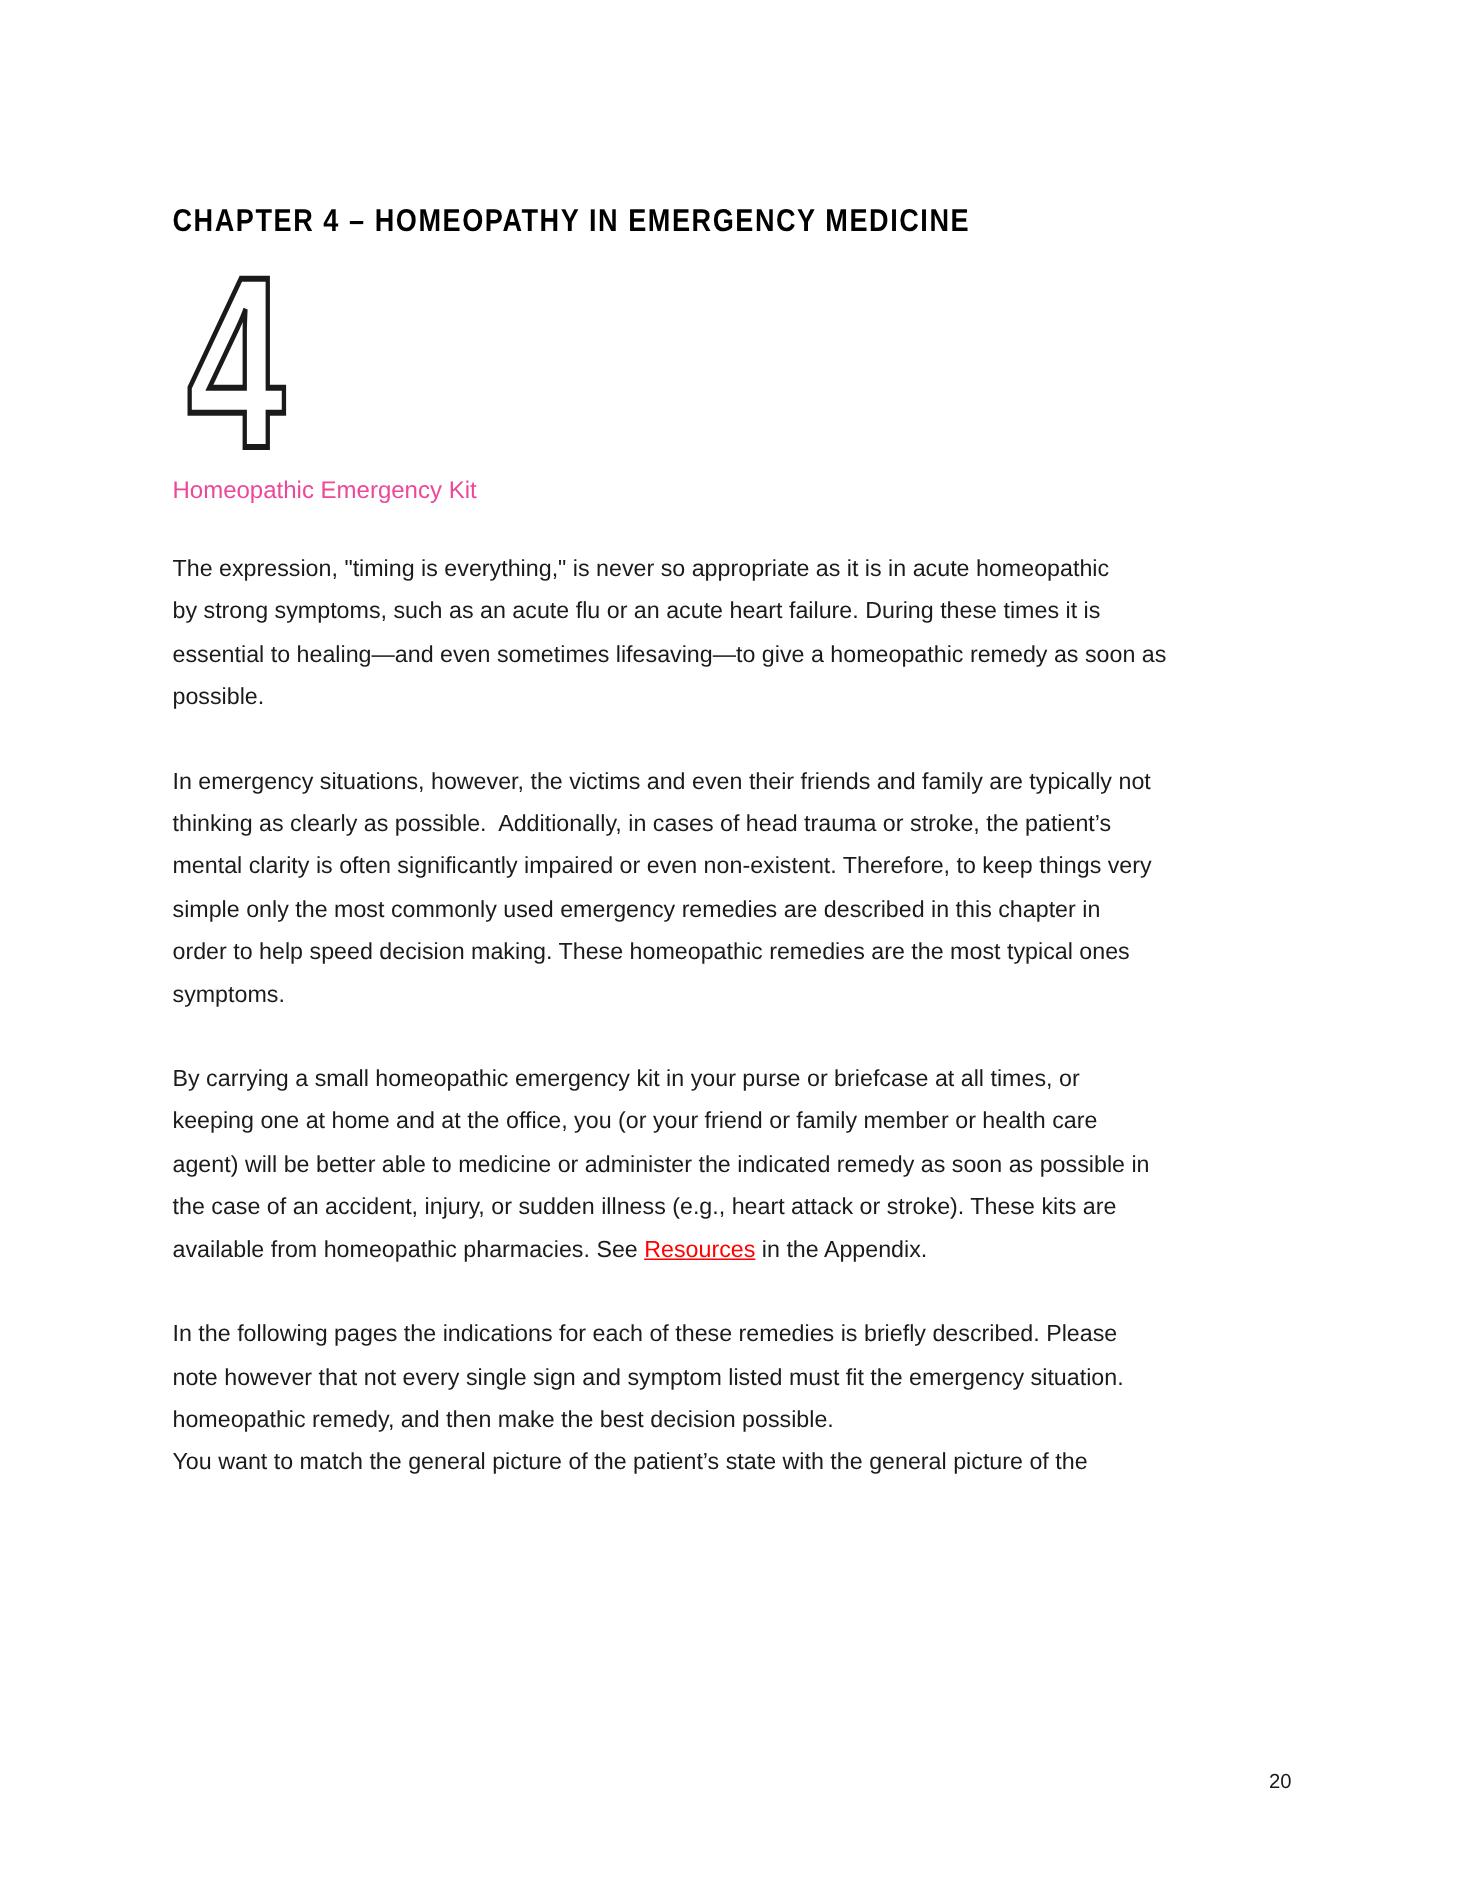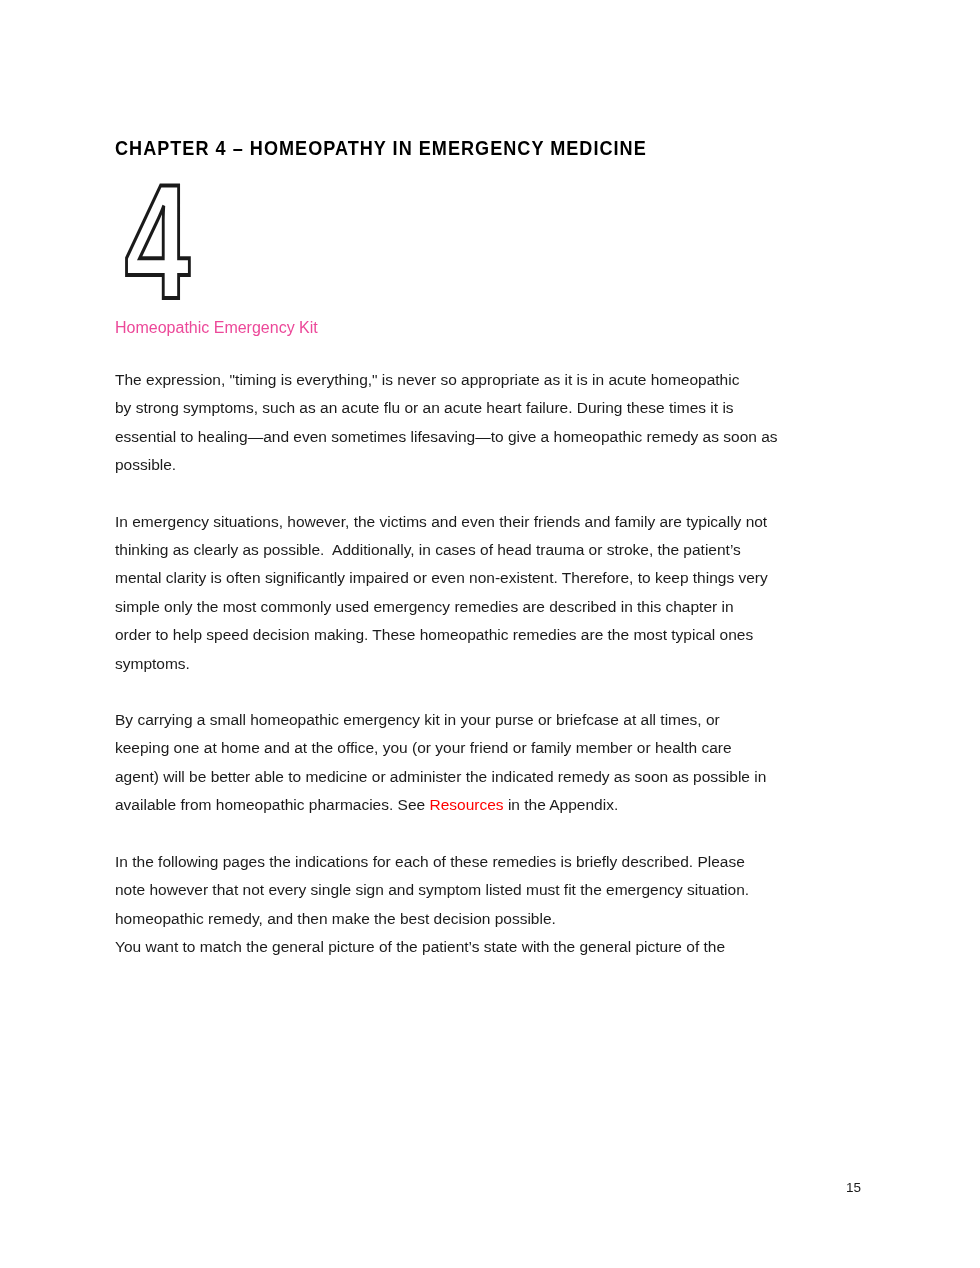--- a/index.html
+++ b/index.html
@@ -42,20 +42,21 @@
   .body-paragraphs { margin-top: 0; }
   .para {
     margin-top: 28px;
     font-size: 15.5px;
     line-height: 28.4px;
     color: #1b1b1b;
   }
   .line { white-space: pre; }
   .link {
     color: var(--link-color, #ff0000);
+    text-decoration: underline;
     cursor: pointer;
   }
   .page-number {
     position: absolute;
     left: 846px; top: 1180px;
     font-size: 13.5px;
     color: #1b1b1b;
   }
 </style>
 </head>
@@ -84,24 +85,25 @@
         <div class="line">thinking as clearly as possible.  Additionally, in cases of head trauma or stroke, the patient’s</div>
         <div class="line">mental clarity is often significantly impaired or even non-existent. Therefore, to keep things very</div>
         <div class="line">simple only the most commonly used emergency remedies are described in this chapter in</div>
         <div class="line">order to help speed decision making. These homeopathic remedies are the most typical ones</div>
         <div class="line">symptoms.</div>
       </div>
       <div class="para">
         <div class="line">By carrying a small homeopathic emergency kit in your purse or briefcase at all times, or</div>
         <div class="line">keeping one at home and at the office, you (or your friend or family member or health care</div>
         <div class="line">agent) will be better able to medicine or administer the indicated remedy as soon as possible in</div>
+        <div class="line">the case of an accident, injury, or sudden illness (e.g., heart attack or stroke). These kits are</div>
         <div class="line">available from homeopathic pharmacies. See <span class="link">Resources</span> in the Appendix.</div>
       </div>
       <div class="para">
         <div class="line">In the following pages the indications for each of these remedies is briefly described. Please</div>
         <div class="line">note however that not every single sign and symptom listed must fit the emergency situation.</div>
         <div class="line">homeopathic remedy, and then make the best decision possible.</div>
         <div class="line">You want to match the general picture of the patient’s state with the general picture of the</div>
       </div>
     </div>
 </div>
 
-<div class="page-number">15</div>
+<div class="page-number">20</div>
 
 </body></html>

